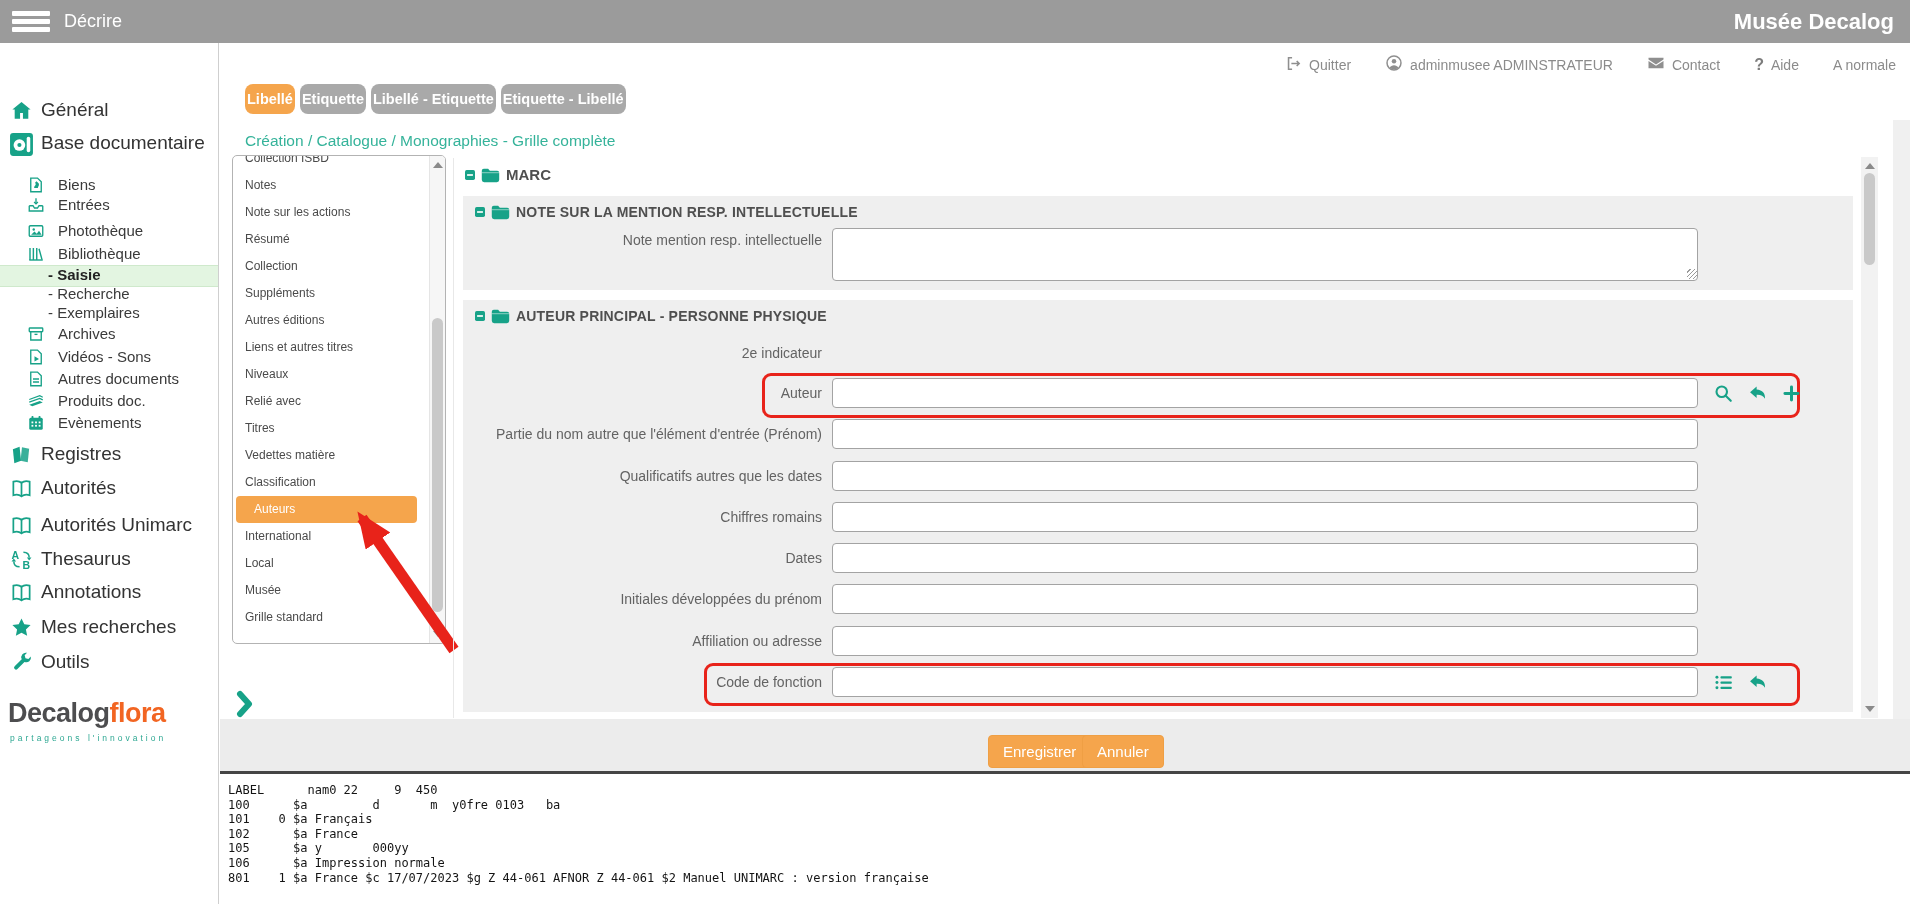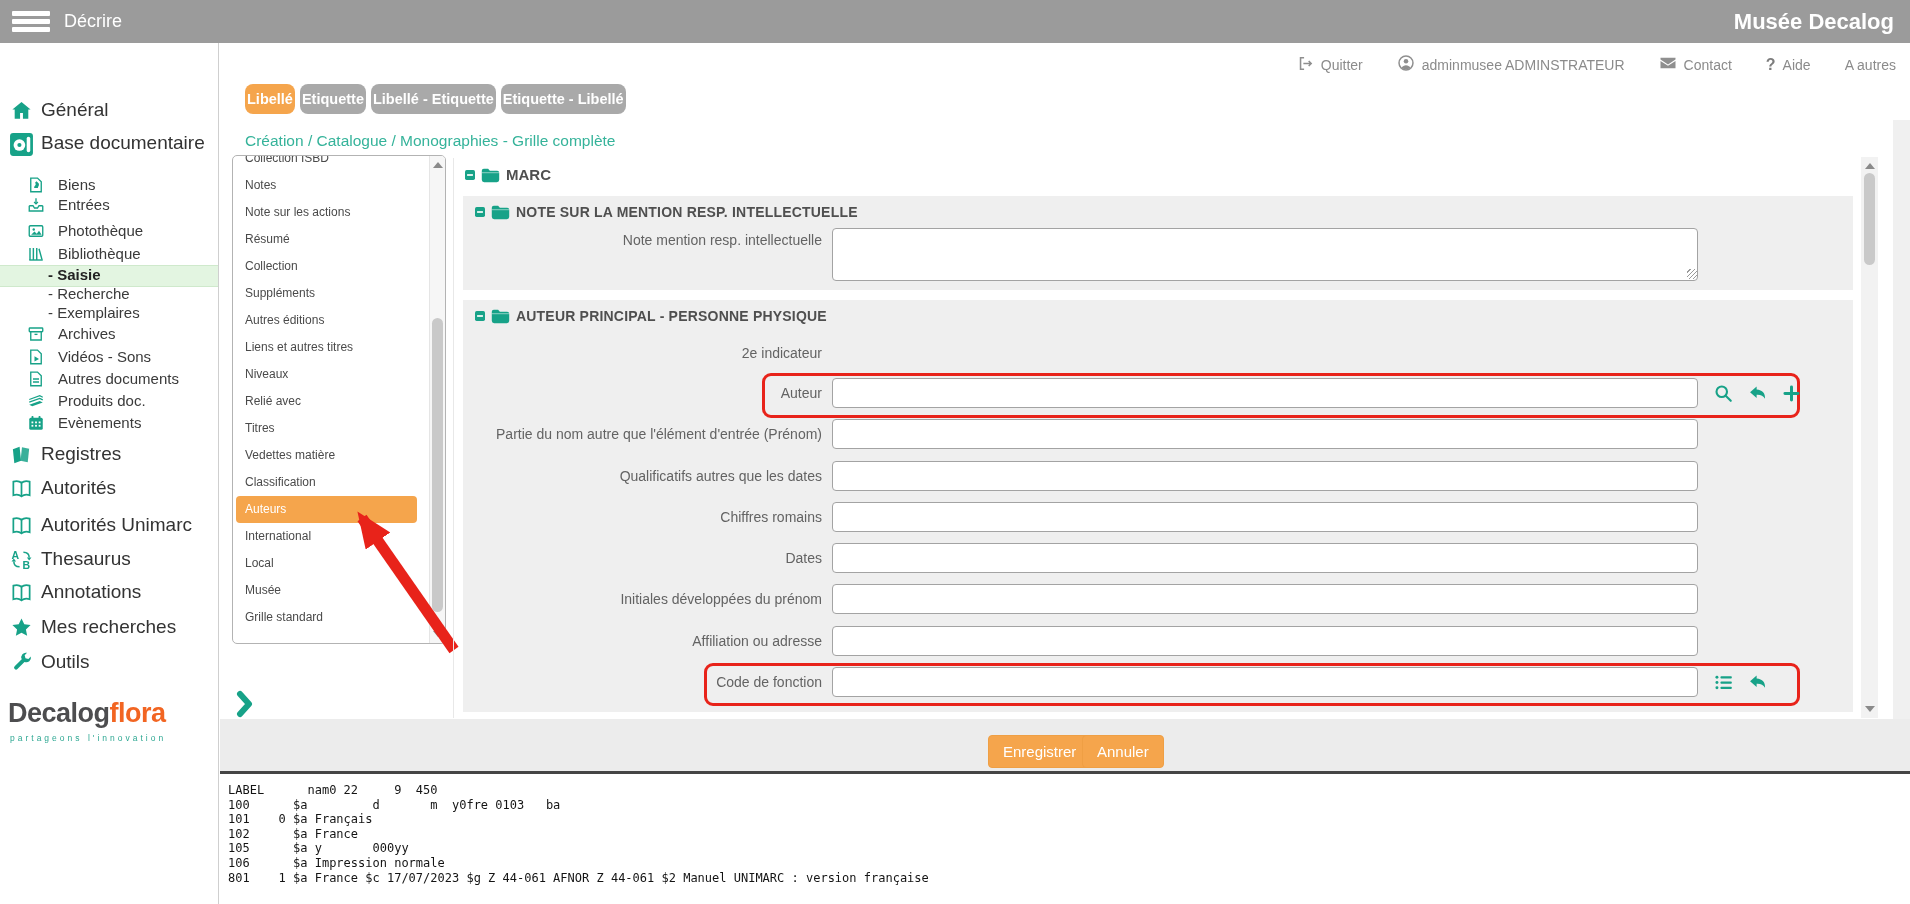--- a/index.html
+++ b/index.html
@@ -39,21 +39,21 @@
   
   .tabs{left:245px;top:84px;display:flex;gap:5px;}
   .tab{height:30px;line-height:30px;padding:0 2px;border-radius:8px;background:#a9a9a9;color:#fff;font-size:14.5px;font-weight:600;cursor:pointer;white-space:nowrap;}
   .tab.active{background:#F5A54C;}
   .breadcrumb{left:245px;top:132px;font-size:15.5px;color:#35B39A;}
 
   
   .flist{left:232px;top:155px;width:214px;height:489px;border:1px solid #b3b3b3;border-radius:5px;background:#fff;box-sizing:border-box;overflow:hidden;}
   .flist-inner{position:absolute;left:0;top:-11px;right:16px;}
   .fitem{height:27px;line-height:27px;padding-left:12px;font-size:12px;color:#4a4a4a;cursor:pointer;white-space:nowrap;}
-  .fitem.selected{background:#F5A54C;color:#fff;border-radius:4px;margin-left:3px;margin-right:12px;padding-left:9px;}
+  .fitem.selected{background:#F5A54C;color:#fff;border-radius:4px;margin-left:3px;margin-right:12px;padding-left:18px;}
   .vscroll{position:absolute;right:0;top:0;bottom:0;width:16px;background:#f6f6f6;border-left:1px solid #e5e5e5;box-sizing:border-box;}
   .sb-up,.sb-dn{position:absolute;left:3px;width:0;height:0;border-left:5px solid transparent;border-right:5px solid transparent;cursor:pointer;}
   .sb-up{top:6px;border-bottom:6px solid #8a8a8a;}
   .sb-dn{bottom:6px;border-top:6px solid #8a8a8a;}
   .sb-thumb{position:absolute;left:2px;width:11px;background:#c9c9c9;border-radius:6px;cursor:pointer;}
 
   
   .expand{left:236px;top:690px;cursor:pointer;}
   .coldiv{left:453px;top:158px;width:1px;height:560px;background:#e8e8e8;}
 
@@ -319,21 +319,21 @@
           <path d="M2 5h20v2.2L12 14 2 7.2z"></path>
           <path d="M2 9.4V19h20V9.4l-10 6.4z"></path>
         </svg></span>
     <span>Contact</span>
   </div>
   <div class="um-item">
     <span class="um-q">?</span>
     <span>Aide</span>
   </div>
   <div class="um-item">
-    <span>A autres</span>
+    <span>A normale</span>
   </div>
 </div>
 
 <div class="abs tabs">
   <div class="tab active">Libellé</div>
   <div class="tab">Etiquette</div>
   <div class="tab">Libellé - Etiquette</div>
   <div class="tab">Etiquette - Libellé</div>
 </div>
 

